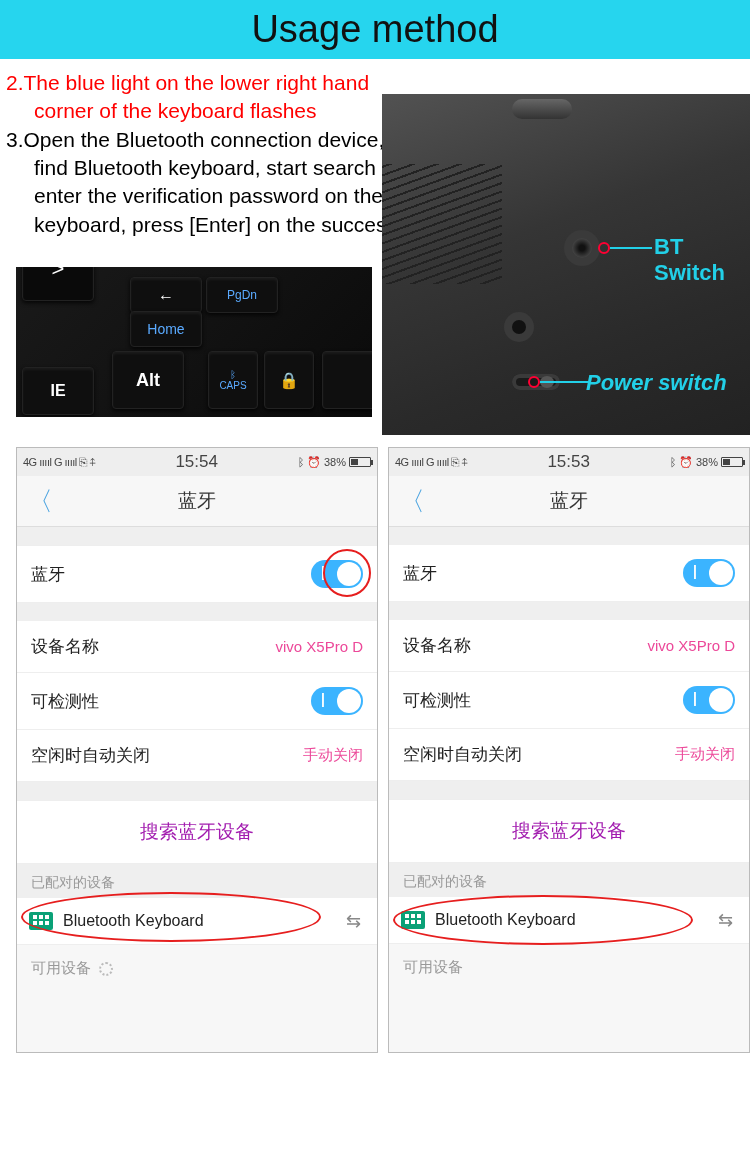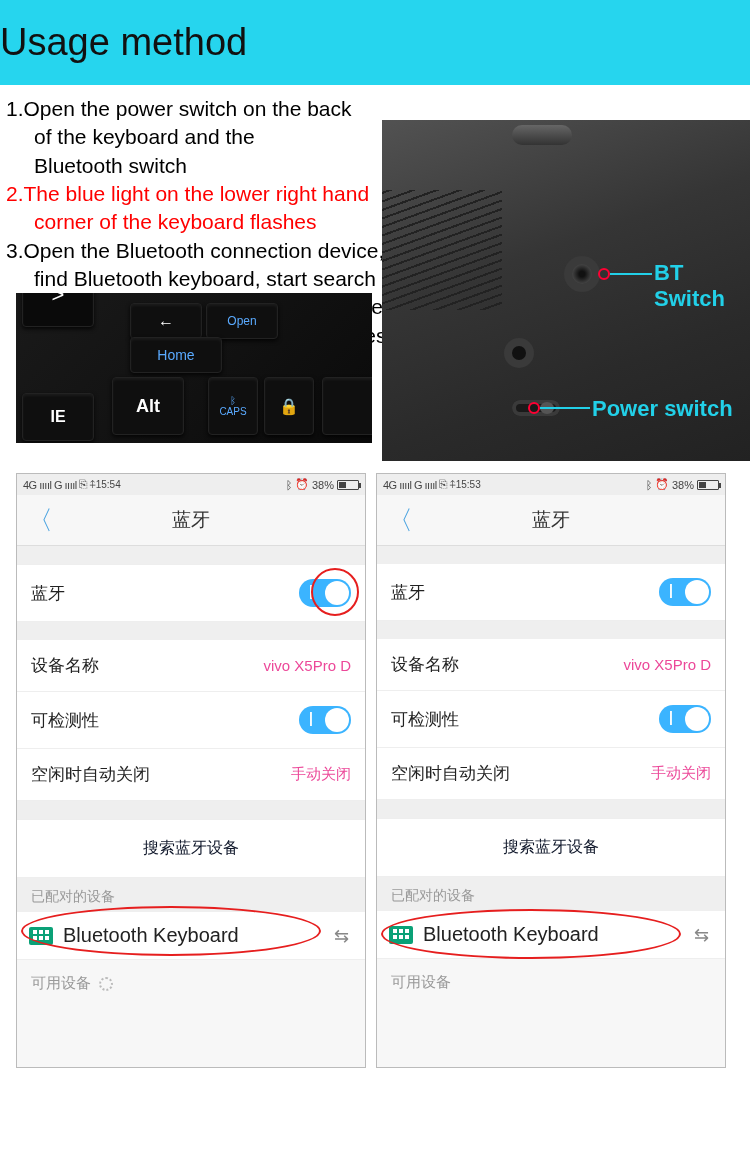--- a/index.html
+++ b/index.html
@@ -1,27 +1,27 @@
 <!DOCTYPE html>
 <html><head>
 <meta charset="utf-8">
 <style>
   * { box-sizing: border-box; margin: 0; padding: 0; }
   body { width: 750px; font-family: Arial, sans-serif; background: #fff; }
-  .header { background: #26d5ee; color: #111; padding: 21px 0; font-size: 38px; font-family: "Segoe UI", Arial, sans-serif; font-weight: 300; }
+  .header { background: #26d5ee; color: #111; text-align: center; padding: 8px 0; font-size: 38px; font-family: "Segoe UI", Arial, sans-serif; font-weight: 300; }
   .top-section { position: relative; height: 358px; }
   .instructions { padding: 10px 6px 0 6px; font-size: 21px; line-height: 1.35; }
   .instructions .step { color: #000; }
   .instructions .step.red { color: #ff0000; }
   .instructions .indented { margin-left: 28px; }
   .keyboard-photo { position: absolute; left: 16px; bottom: 0; width: 356px; height: 150px; background: linear-gradient(135deg, #1a1a1a 0%, #0a0a0a 100%); overflow: hidden; }
   .key { position: absolute; background: #0f0f0f; border: 1px solid #222; border-radius: 4px; color: #eee; font-size: 12px; display: flex; align-items: center; justify-content: center; box-shadow: inset 0 2px 3px rgba(255,255,255,0.05), 0 2px 4px rgba(0,0,0,0.8); }
   .key-arrow-big { width: 72px; height: 64px; left: 6px; top: -30px; background: #0a0a0a; color: #fff; font-size: 22px; text-align:center; }
   .key-pgdn { width: 72px; height: 36px; left: 190px; top: 10px; color: #5aaaff; font-size: 12px; }
-  .key-home { width: 92px; height: 36px; left: 114px; top: 44px; color: #5aaaff; font-size: 14px; }
+  .key-home { width: 72px; height: 36px; left: 114px; top: 44px; color: #5aaaff; font-size: 14px; }
   .key-arrow-left { width: 72px; height: 36px; left: 114px; top: 10px; color: #fff; font-size: 16px; }
   .key-alt { width: 72px; height: 58px; left: 96px; top: 84px; color: #fff; font-size: 18px; font-weight:bold; }
   .key-ie { width: 72px; height: 48px; left: 6px; top: 100px; color: #fff; font-size: 16px; font-weight:bold;}
   .key-caps { width: 50px; height: 58px; left: 192px; top: 84px; color: #5aaaff; font-size: 10px; flex-direction:column; }
   .key-lock { width: 50px; height: 58px; left: 248px; top: 84px; color: #fff; font-size: 16px; }
   .key-ctrl-area { width: 60px; height: 58px; left: 306px; top: 84px; }
   .switches-photo { position: absolute; right: 0; top: 35px; width: 368px; height: 341px; background: linear-gradient(160deg, #525252 0%, #353535 40%, #2a2a2a 70%, #222 100%); overflow: hidden; }
   .gridlines { position: absolute; left: 0px; top: 70px; width: 120px; height: 120px; background: repeating-linear-gradient(-20deg, transparent 0px, transparent 6px, #222 6px, #222 8px); }
   .standoff { position: absolute; width: 60px; height: 20px; border-radius: 14px; background: linear-gradient(#666, #333); }
   .standoff.top { left: 130px; top: 5px; }
@@ -31,46 +31,46 @@
   .power-slot { position: absolute; left: 130px; top: 280px; width: 48px; height: 16px; border-radius: 10px; background: #1a1a1a; box-shadow: inset 0 0 0 4px #3a3a3a; }
   .power-slot::after{content:""; position:absolute; left:28px; top:2px; width:14px; height:12px; border-radius:50%; background:#555;}
   .label-dot { position: absolute; width: 12px; height: 12px; border-radius: 50%; border: 2px solid #ff0033; background: transparent; }
   .label-dot.bt { left: 216px; top: 148px; }
   .label-dot.pw { left: 146px; top: 282px; }
   .label-line { position: absolute; height: 2px; background: #22d0e8; }
   .label-line.bt { left: 228px; top: 153px; width: 42px; }
   .label-line.pw { left: 158px; top: 287px; width: 50px; }
   .label-text { position: absolute; color: #22d0e8; font-size: 22px; font-weight: 600; }
   .label-text.bt { left: 272px; top: 140px; }
-  .label-text.pw { left: 210px; top: 276px; }
-
-  .phones-row { display: flex; gap: 10px; padding: 30px 24px 20px 16px; }
+  .label-text.pw { left: 204px; top: 276px; font-style: italic; }
+
+  .phones-row { display: flex; gap: 10px; padding: 30px 0 20px 16px; }
   .phone { flex: 1; border: 1px solid #bbb; background: #f7f7f7; font-size: 15px; }
   .status-bar { display: flex; align-items: center; padding: 4px 6px; font-size: 11px; color: #444; background: #eee; }
   .status-left { flex: 0 0 auto; display:flex; gap:2px; align-items:center; letter-spacing:-0.5px;}
-  .status-center { flex: 1; font-size: 10px; }
+  .status-center { flex: 1; text-align: center; font-size: 17px; }
   .status-right { flex: 0 0 auto; display:flex; gap:3px; align-items:center; }
   .nav-bar { position:relative; display: flex; align-items: center; justify-content: center; padding: 12px 10px; border-bottom: 1px solid #ddd; background:#f7f7f7;}
   .back-chevron { position:absolute; left:10px; color: #4aa3e0; font-size: 26px; font-weight:300; line-height:1; }
   .nav-title { font-size: 19px; color: #333; }
   .section-gap { height: 18px; background: #efefef; }
   .row { display: flex; align-items: center; justify-content: space-between; padding: 14px 14px; background: #fff; border-bottom: 1px solid #eee; }
   .row:first-of-type { border-top: 1px solid #eee; }
   .row-label { color: #222; font-size: 17px; }
   .row-value { color: #ec4899; font-size: 15px; }
   .toggle { width: 52px; height: 28px; border-radius: 14px; background: #3bb4ff; position: relative; }
   .toggle::after { content: ""; position: absolute; right: 2px; top: 2px; width: 24px; height: 24px; border-radius: 50%; background: #fff; }
   .toggle::before { content: "|"; position:absolute; left:10px; top:4px; color:#fff; font-size:14px; font-weight:bold;}
-  .search-link { text-align: center; padding: 18px 0; color: #0f172a; font-size: 16px; background: #fff; border-top:1px solid #eee; border-bottom:1px solid #eee;}
+  .search-link { text-align: center; padding: 18px 0; color: #a21caf; font-size: 19px; background: #fff; border-top:1px solid #eee; border-bottom:1px solid #eee;}
   .section-label { padding: 10px 14px 6px 14px; color: #999; font-size: 14px; background: #efefef; }
   .device-row { display: flex; align-items: center; padding: 12px 12px; background: #fff; border-bottom: 1px solid #eee; gap:10px; position:relative;}
   .device-icon { width: 24px; height: 18px; background: #0aa177; border-radius: 2px; position:relative; flex-shrink:0;}
   .device-icon::before{content:""; position:absolute; left:4px; top:3px; width:4px; height:4px; background:#fff; box-shadow: 6px 0 0 #fff, 12px 0 0 #fff, 0 6px 0 #fff, 6px 6px 0 #fff, 12px 6px 0 #fff;}
   .device-text { flex:1; display:flex; flex-direction:column; }
-  .device-name { color: #222; font-size: 20px; }
+  .device-name { color: #222; font-size: 16px; }
   .device-status { color: #999; font-size: 12px; }
   .device-settings { color: #888; font-size: 18px; padding:0 4px;}
   .red-ellipse { position: absolute; border: 2px solid #e61e1e; border-radius: 50%; pointer-events: none; }
   .available-row { display:flex; align-items:center; padding: 14px 14px; color:#999; font-size:15px; gap:8px;}
   .spinner { width:14px; height:14px; border:2px dotted #bbb; border-radius:50%; }
   .no-device { text-align:center; color:#999; padding: 20px 0; font-size:15px;}
   .red-circle-toggle { position:absolute; border:2px solid #e61e1e; border-radius:50%; width:48px; height:48px; right:6px; top:4px; pointer-events:none;}
   .bt-row-wrap{ position:relative; }
   .battery{ display:inline-block; width:22px; height:10px; border:1px solid #444; border-radius:1px; position:relative;}
   .battery::after{content:""; position:absolute; right:-3px; top:2px; width:2px; height:5px; background:#444;}
@@ -78,41 +78,36 @@
 </style>
 </head>
 <body>
 
 <div class="header">
   <span>Usage method</span>
 </div>
 
 <div class="top-section">
   <div class="instructions">
-    <div class="step">
-      <div>1.Open the power switch on the back</div>
-      <div class="indented">of the keyboard and the</div>
-      <div class="indented">Bluetooth switch</div>
-    </div>
     <div class="step red">
       <div>2.The blue light on the lower right hand</div>
       <div class="indented">corner of the keyboard flashes</div>
     </div>
     <div class="step">
       <div>3.Open the Bluetooth connection device,</div>
       <div class="indented">find Bluetooth keyboard, start search</div>
       <div class="indented">enter the verification password on the</div>
       <div class="indented">keyboard, press [Enter] on the success</div>
     </div>
   </div>
 
   <div class="keyboard-photo">
     <div class="key key-arrow-big">&gt;</div>
     <div class="key key-arrow-left">←</div>
-    <div class="key key-pgdn">Open</div>
+    <div class="key key-pgdn">PgDn</div>
     <div class="key key-home">Home</div>
     <div class="key key-ie">IE</div>
     <div class="key key-alt">Alt</div>
     <div class="key key-caps">
       <span>ᛒ</span>
       <span>CAPS</span>
     </div>
     <div class="key key-lock">🔒</div>
     <div class="key key-ctrl-area"></div>
   </div>

